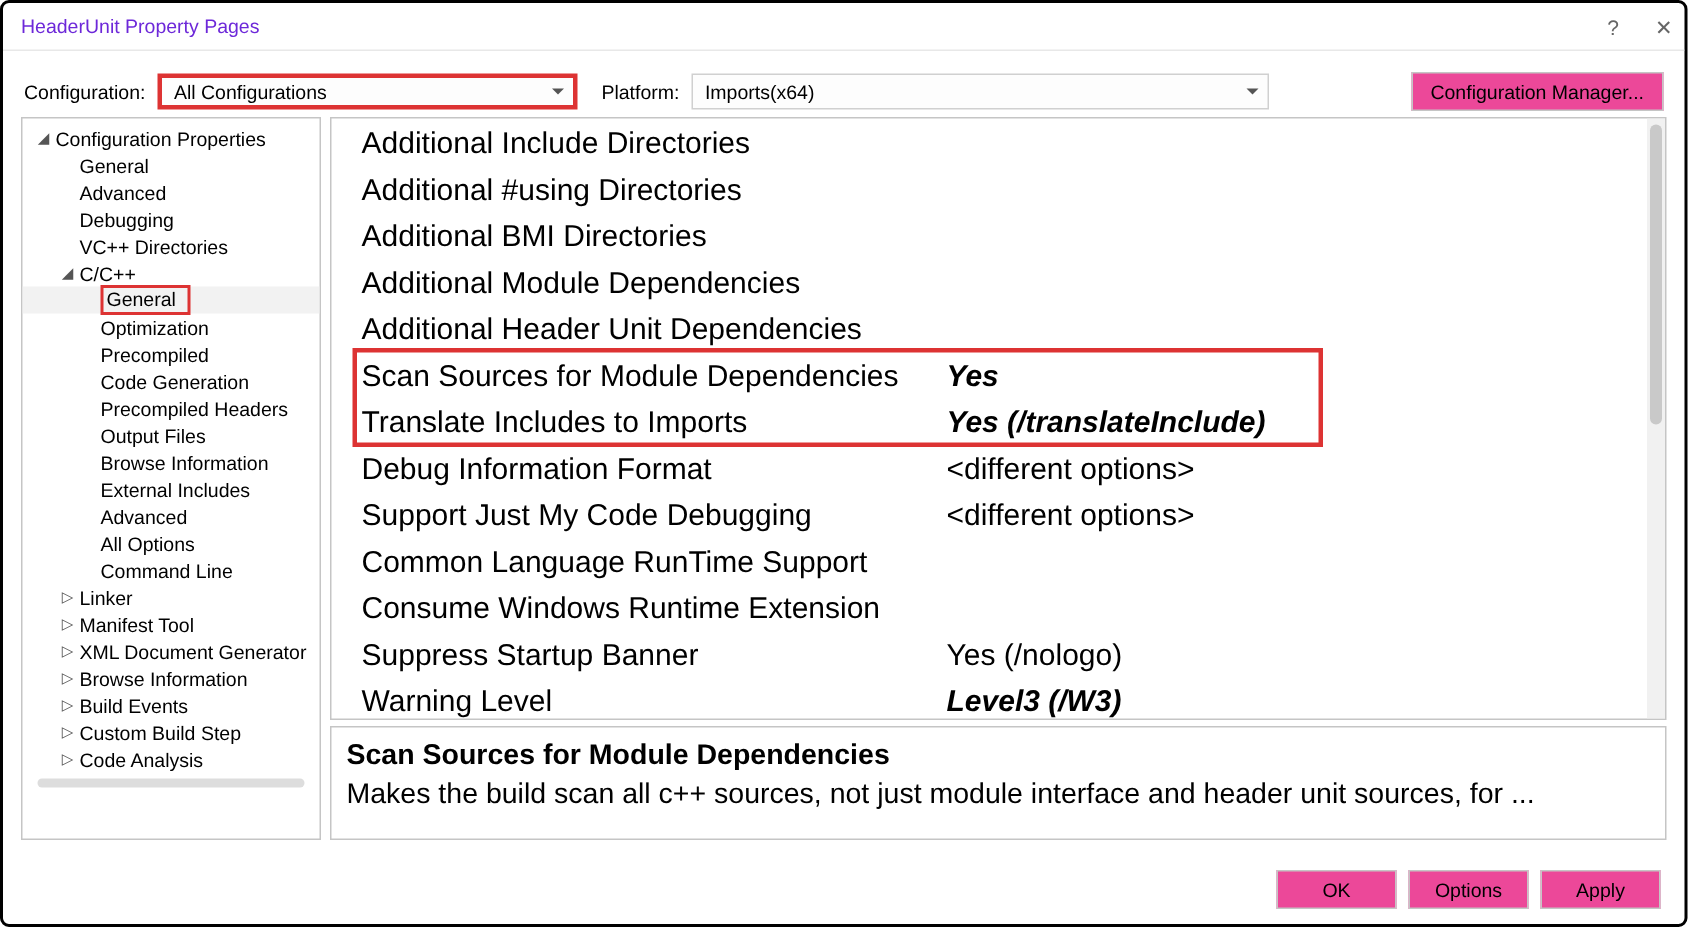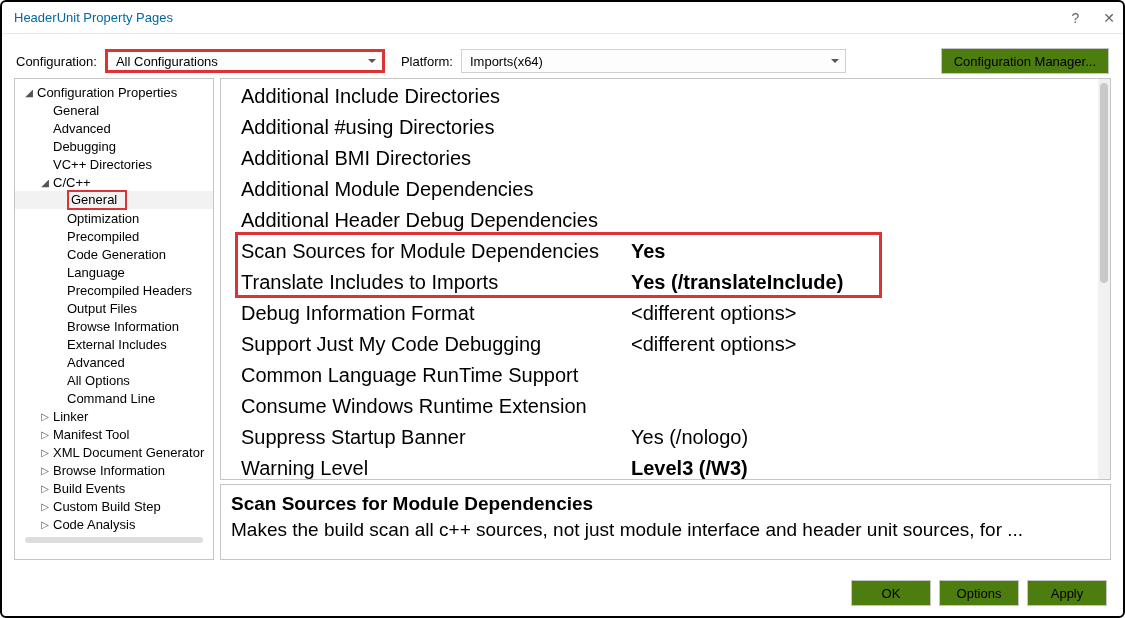--- a/index.html
+++ b/index.html
@@ -16,21 +16,21 @@
       color: #000;
     }
     .titlebar {
       height: 32px;
       display: flex;
       align-items: center;
       justify-content: space-between;
       padding: 0 8px 0 12px;
       border-bottom: 1px solid #e8e8e8;
     }
-    .titlebar .title { color: #0369a1; font-size: 13px; }
+    .titlebar .title { color: #6d28d9; font-size: 13px; }
     .titlebar .controls { display: flex; gap: 24px; align-items: center; color: #666; }
     .titlebar .controls span { font-size: 14px; cursor: default; }
 
     .configbar {
       display: flex;
       align-items: center;
       padding: 14px 14px 6px 14px;
       gap: 8px;
     }
     .configbar label { font-size: 13px; }
@@ -54,21 +54,21 @@
       border-right: 4px solid transparent;
       border-top: 4px solid #555;
     }
     .combo-config { width: 280px; }
     .combo-platform { width: 385px; }
     .combo-highlight { border: 3px solid #d33; }
     .btn {
       height: 26px;
       padding: 0 12px;
       border: 1px solid #c5c5c5;
-      background: #4d7c0f;
+      background: #ec4899;
       font-size: 13px;
       display: inline-flex;
       align-items: center;
     }
 
     .content {
       display: flex;
       position: absolute;
       top: 76px;
       bottom: 56px;
@@ -128,21 +128,21 @@
     .propgrid-rows { position: absolute; inset: 0 12px 0 0; overflow: hidden; }
     .propgrid-row {
       display: flex;
       padding: 2px 0 2px 20px;
       align-items: flex-end;
       font-size: 20px;
       height: 31px;
     }
     .propgrid-row .k { width: 390px; }
     .propgrid-row .v { flex: 1; }
-    .bold { font-weight: 700; }
+    .bold { font-weight: 700; font-style: italic; }
     .propgrid .highlight-group {
       position: absolute;
       border: 3px solid #d33;
       left: 14px;
       right: 228px;
       pointer-events: none;
     }
     .propgrid .vscroll {
       position: absolute;
       right: 0; top: 0; bottom: 0;
@@ -250,25 +250,20 @@
                     <span>Precompiled</span>
                   </div>
                 </li>
               <li>
                   <div class="row indent2b">
                     <span>Code Generation</span>
                   </div>
                 </li>
               <li>
                   <div class="row indent2b">
-                    <span>Language</span>
-                  </div>
-                </li>
-              <li>
-                  <div class="row indent2b">
                     <span>Precompiled Headers</span>
                   </div>
                 </li>
               <li>
                   <div class="row indent2b">
                     <span>Output Files</span>
                   </div>
                 </li>
               <li>
                   <div class="row indent2b">
@@ -358,21 +353,21 @@
           </div>
           <div class="propgrid-row">
             <div class="k">Additional BMI Directories</div>
             <div class="v"></div>
           </div>
           <div class="propgrid-row">
             <div class="k">Additional Module Dependencies</div>
             <div class="v"></div>
           </div>
           <div class="propgrid-row">
-            <div class="k">Additional Header Debug Dependencies</div>
+            <div class="k">Additional Header Unit Dependencies</div>
             <div class="v"></div>
           </div>
           <div class="propgrid-row">
             <div class="k">Scan Sources for Module Dependencies</div>
             <div class="v bold">Yes</div>
           </div>
           <div class="propgrid-row">
             <div class="k">Translate Includes to Imports</div>
             <div class="v bold">Yes (/translateInclude)</div>
           </div>

